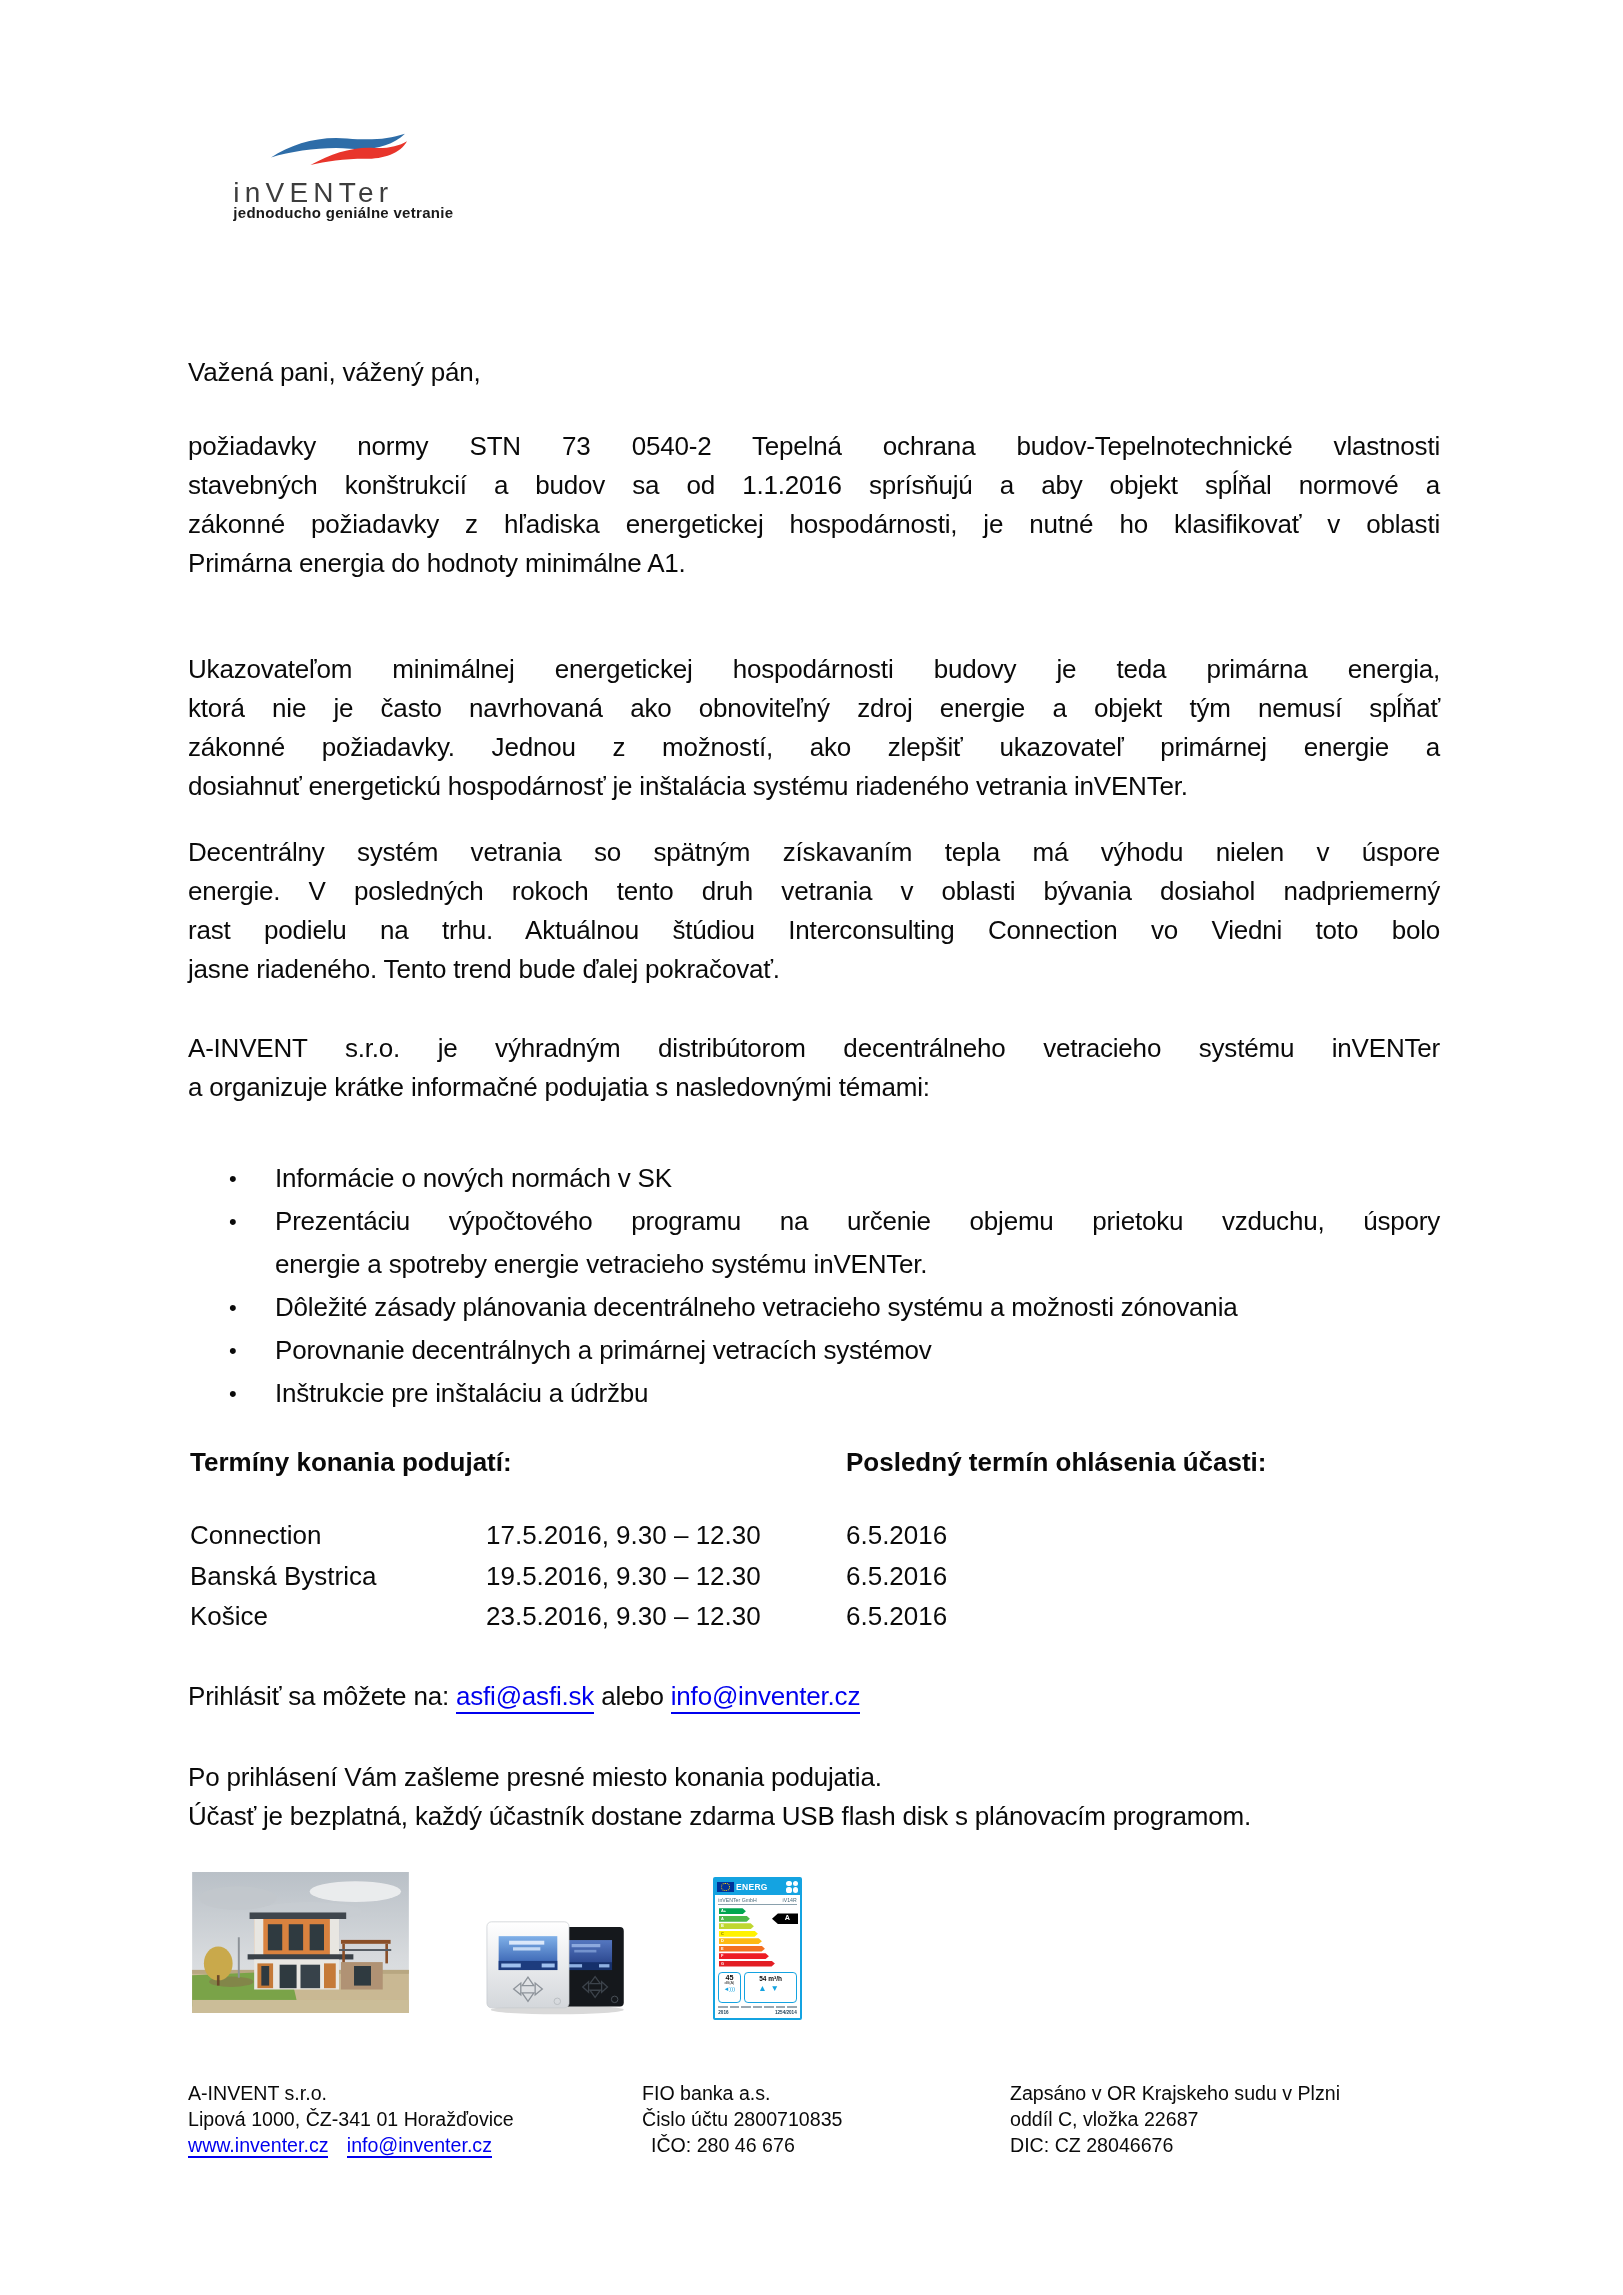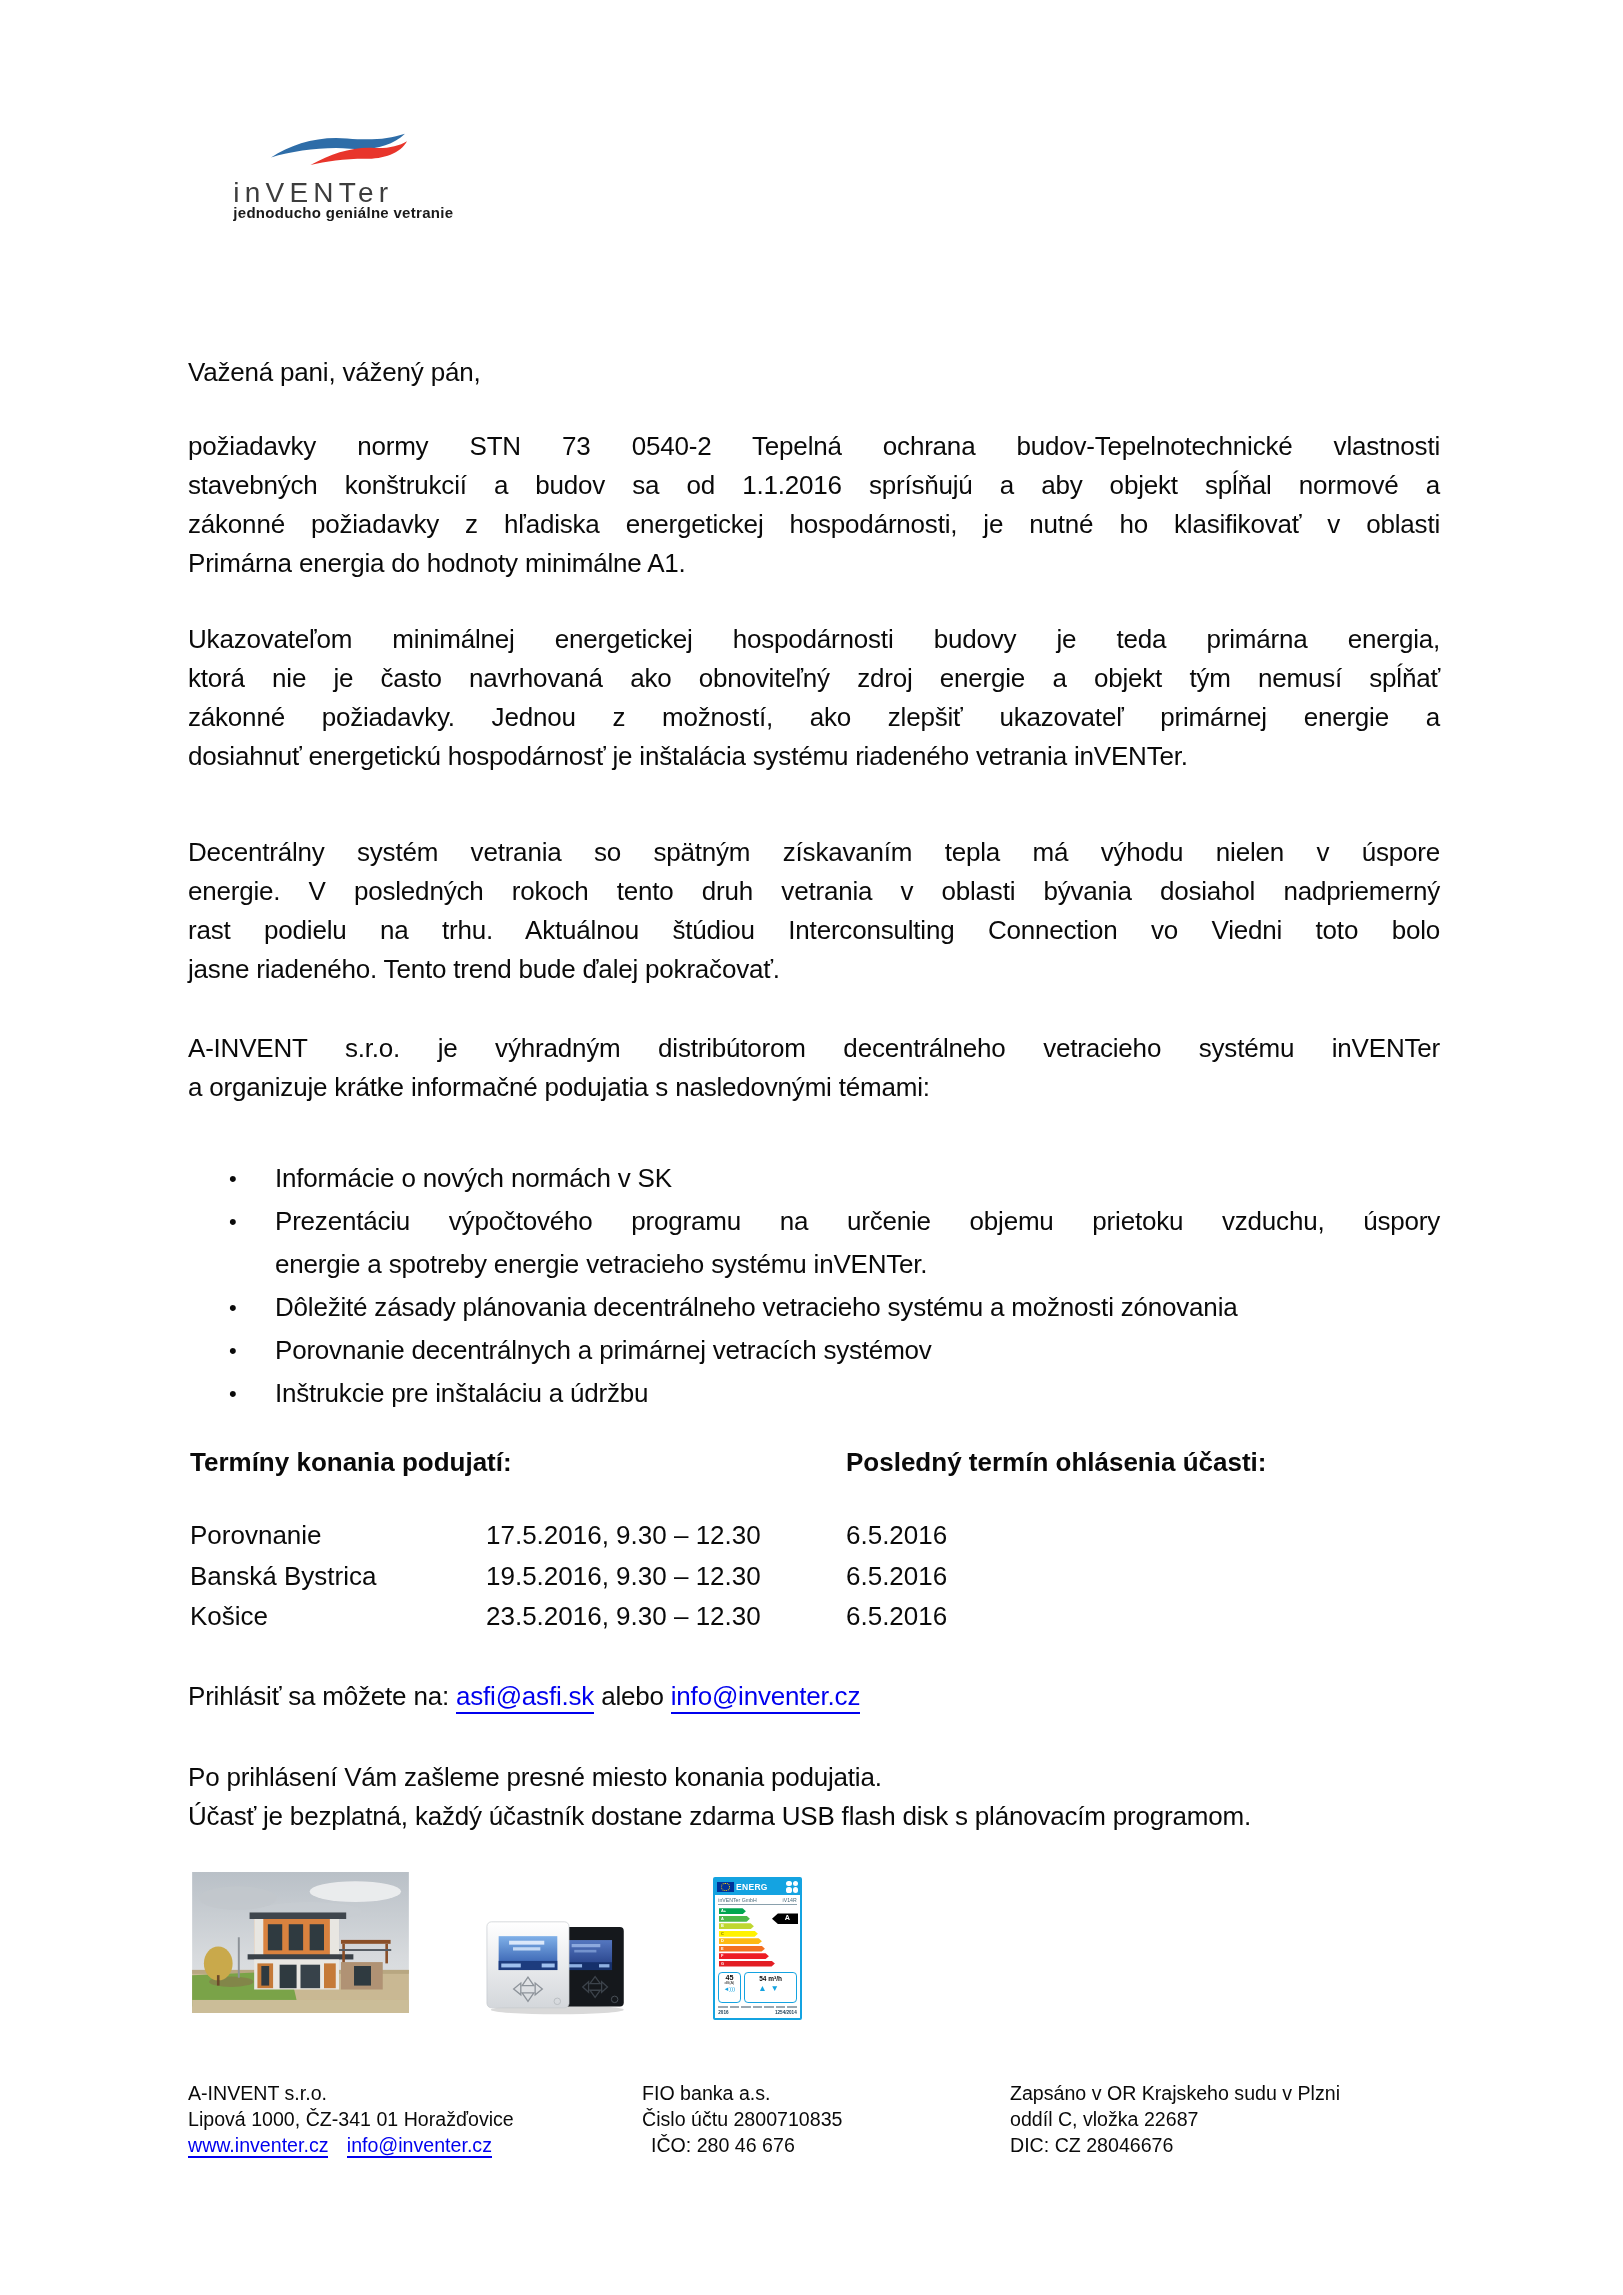--- a/index.html
+++ b/index.html
@@ -99,21 +99,21 @@
 
   <div class="txt ll" style="top:353px">Važená pani, vážený pán,</div>
 
   <div class="txt" style="top:427px">
     <div class="jl">požiadavky normy STN 73 0540-2 Tepelná ochrana budov-Tepelnotechnické vlastnosti</div>
     <div class="jl">stavebných konštrukcií a budov sa od 1.1.2016 sprísňujú a aby objekt spĺňal normové a</div>
     <div class="jl">zákonné požiadavky z hľadiska energetickej hospodárnosti, je nutné ho klasifikovať v oblasti</div>
     <div class="ll">Primárna energia do hodnoty minimálne A1.</div>
   </div>
 
-  <div class="txt" style="top:620px">
+  <div class="txt" style="top:650px">
     <div class="jl">Ukazovateľom minimálnej energetickej hospodárnosti budovy je teda primárna energia,</div>
     <div class="jl">ktorá nie je často navrhovaná ako obnoviteľný zdroj energie a objekt tým nemusí spĺňať</div>
     <div class="jl">zákonné požiadavky. Jednou z možností, ako zlepšiť ukazovateľ primárnej energie a</div>
     <div class="ll">dosiahnuť energetickú hospodárnosť je inštalácia systému riadeného vetrania inVENTer.</div>
   </div>
 
   <div class="txt" style="top:833px">
     <div class="jl">Decentrálny systém vetrania so spätným získavaním tepla má výhodu nielen v úspore</div>
     <div class="jl">energie. V posledných rokoch tento druh vetrania v oblasti bývania dosiahol nadpriemerný</div>
     <div class="jl">rast podielu na trhu. Aktuálnou štúdiou Interconsulting Connection vo Viedni toto bolo</div>
@@ -150,21 +150,21 @@
       <div class="btext ll">Inštrukcie pre inštaláciu a údržbu</div>
     </div>
   </div>
 
   <div class="sched-head bold" style="top:1443px">
     <span class="cell c1">Termíny konania podujatí:</span>
     <span class="cell c3">Posledný termín ohlásenia účasti:</span>
   </div>
 
   <div class="trow" style="top:1516px">
-    <span class="cell c1">Porovnanie</span>
+    <span class="cell c1">Connection</span>
     <span class="cell c2">17.5.2016, 9.30 – 12.30</span>
     <span class="cell c3">6.5.2016</span>
   </div>
   <div class="trow" style="top:1557px">
     <span class="cell c1">Banská Bystrica</span>
     <span class="cell c2">19.5.2016, 9.30 – 12.30</span>
     <span class="cell c3">6.5.2016</span>
   </div>
   <div class="trow" style="top:1597px">
     <span class="cell c1">Košice</span>

